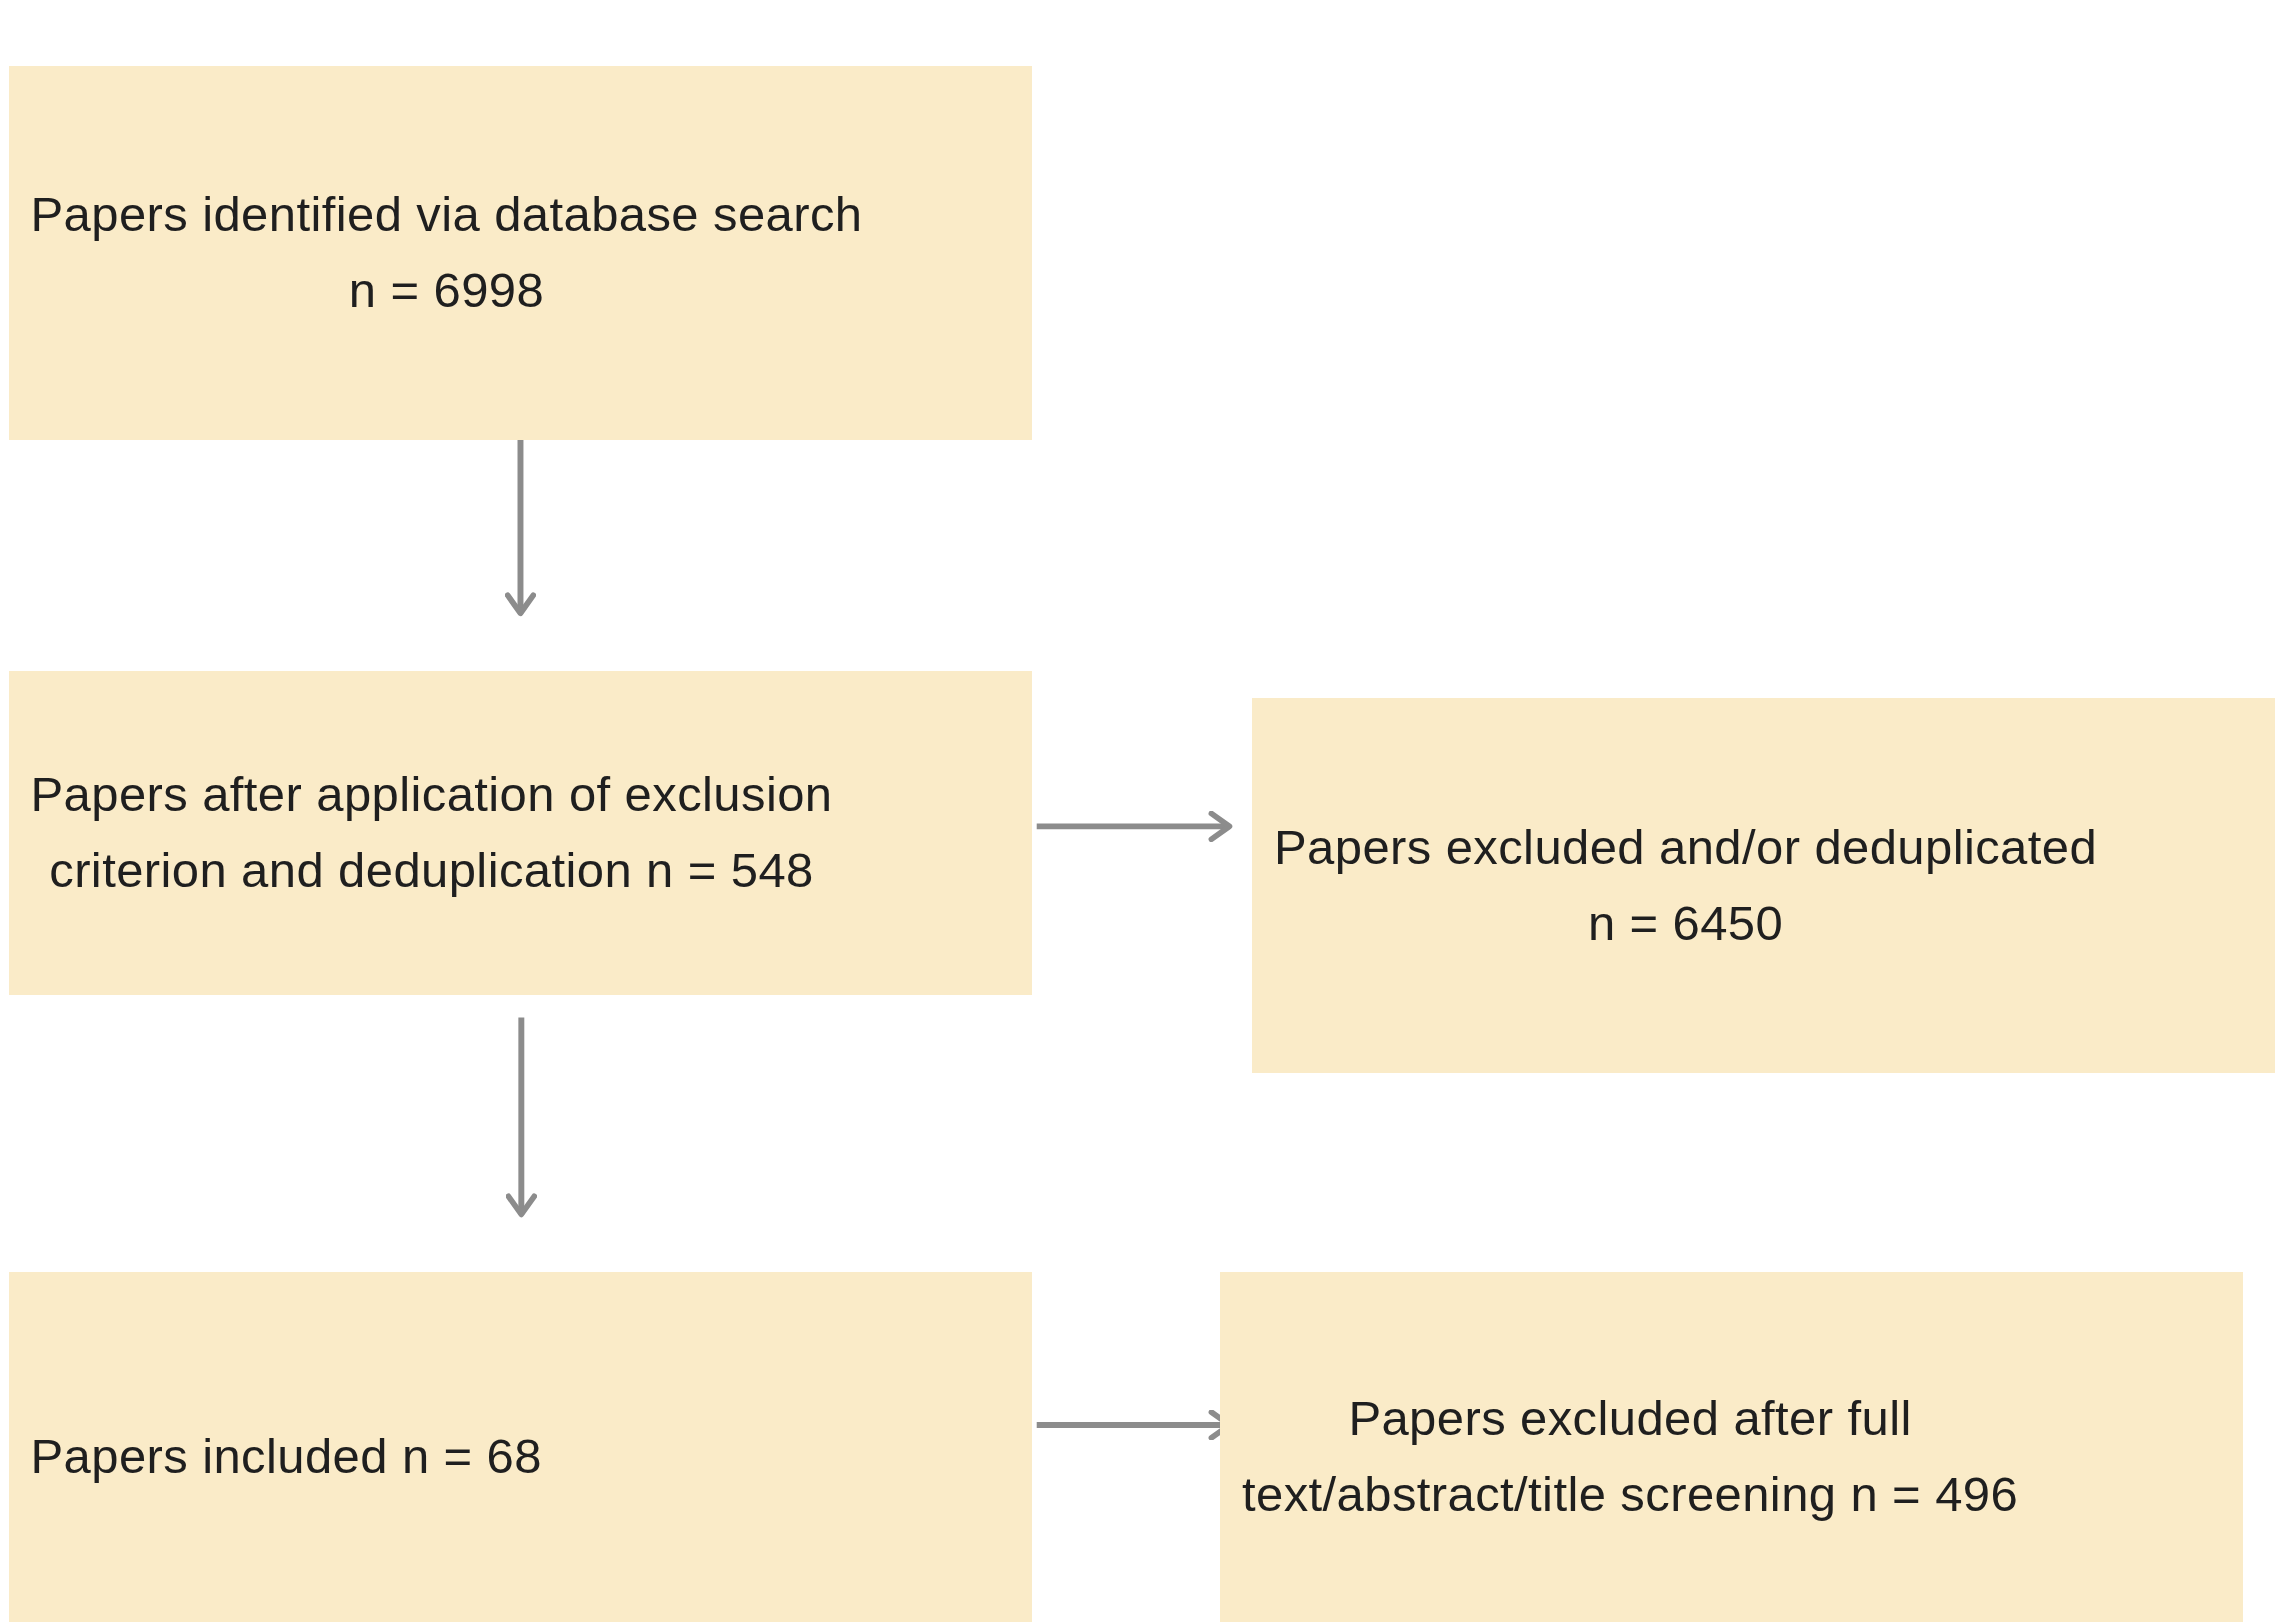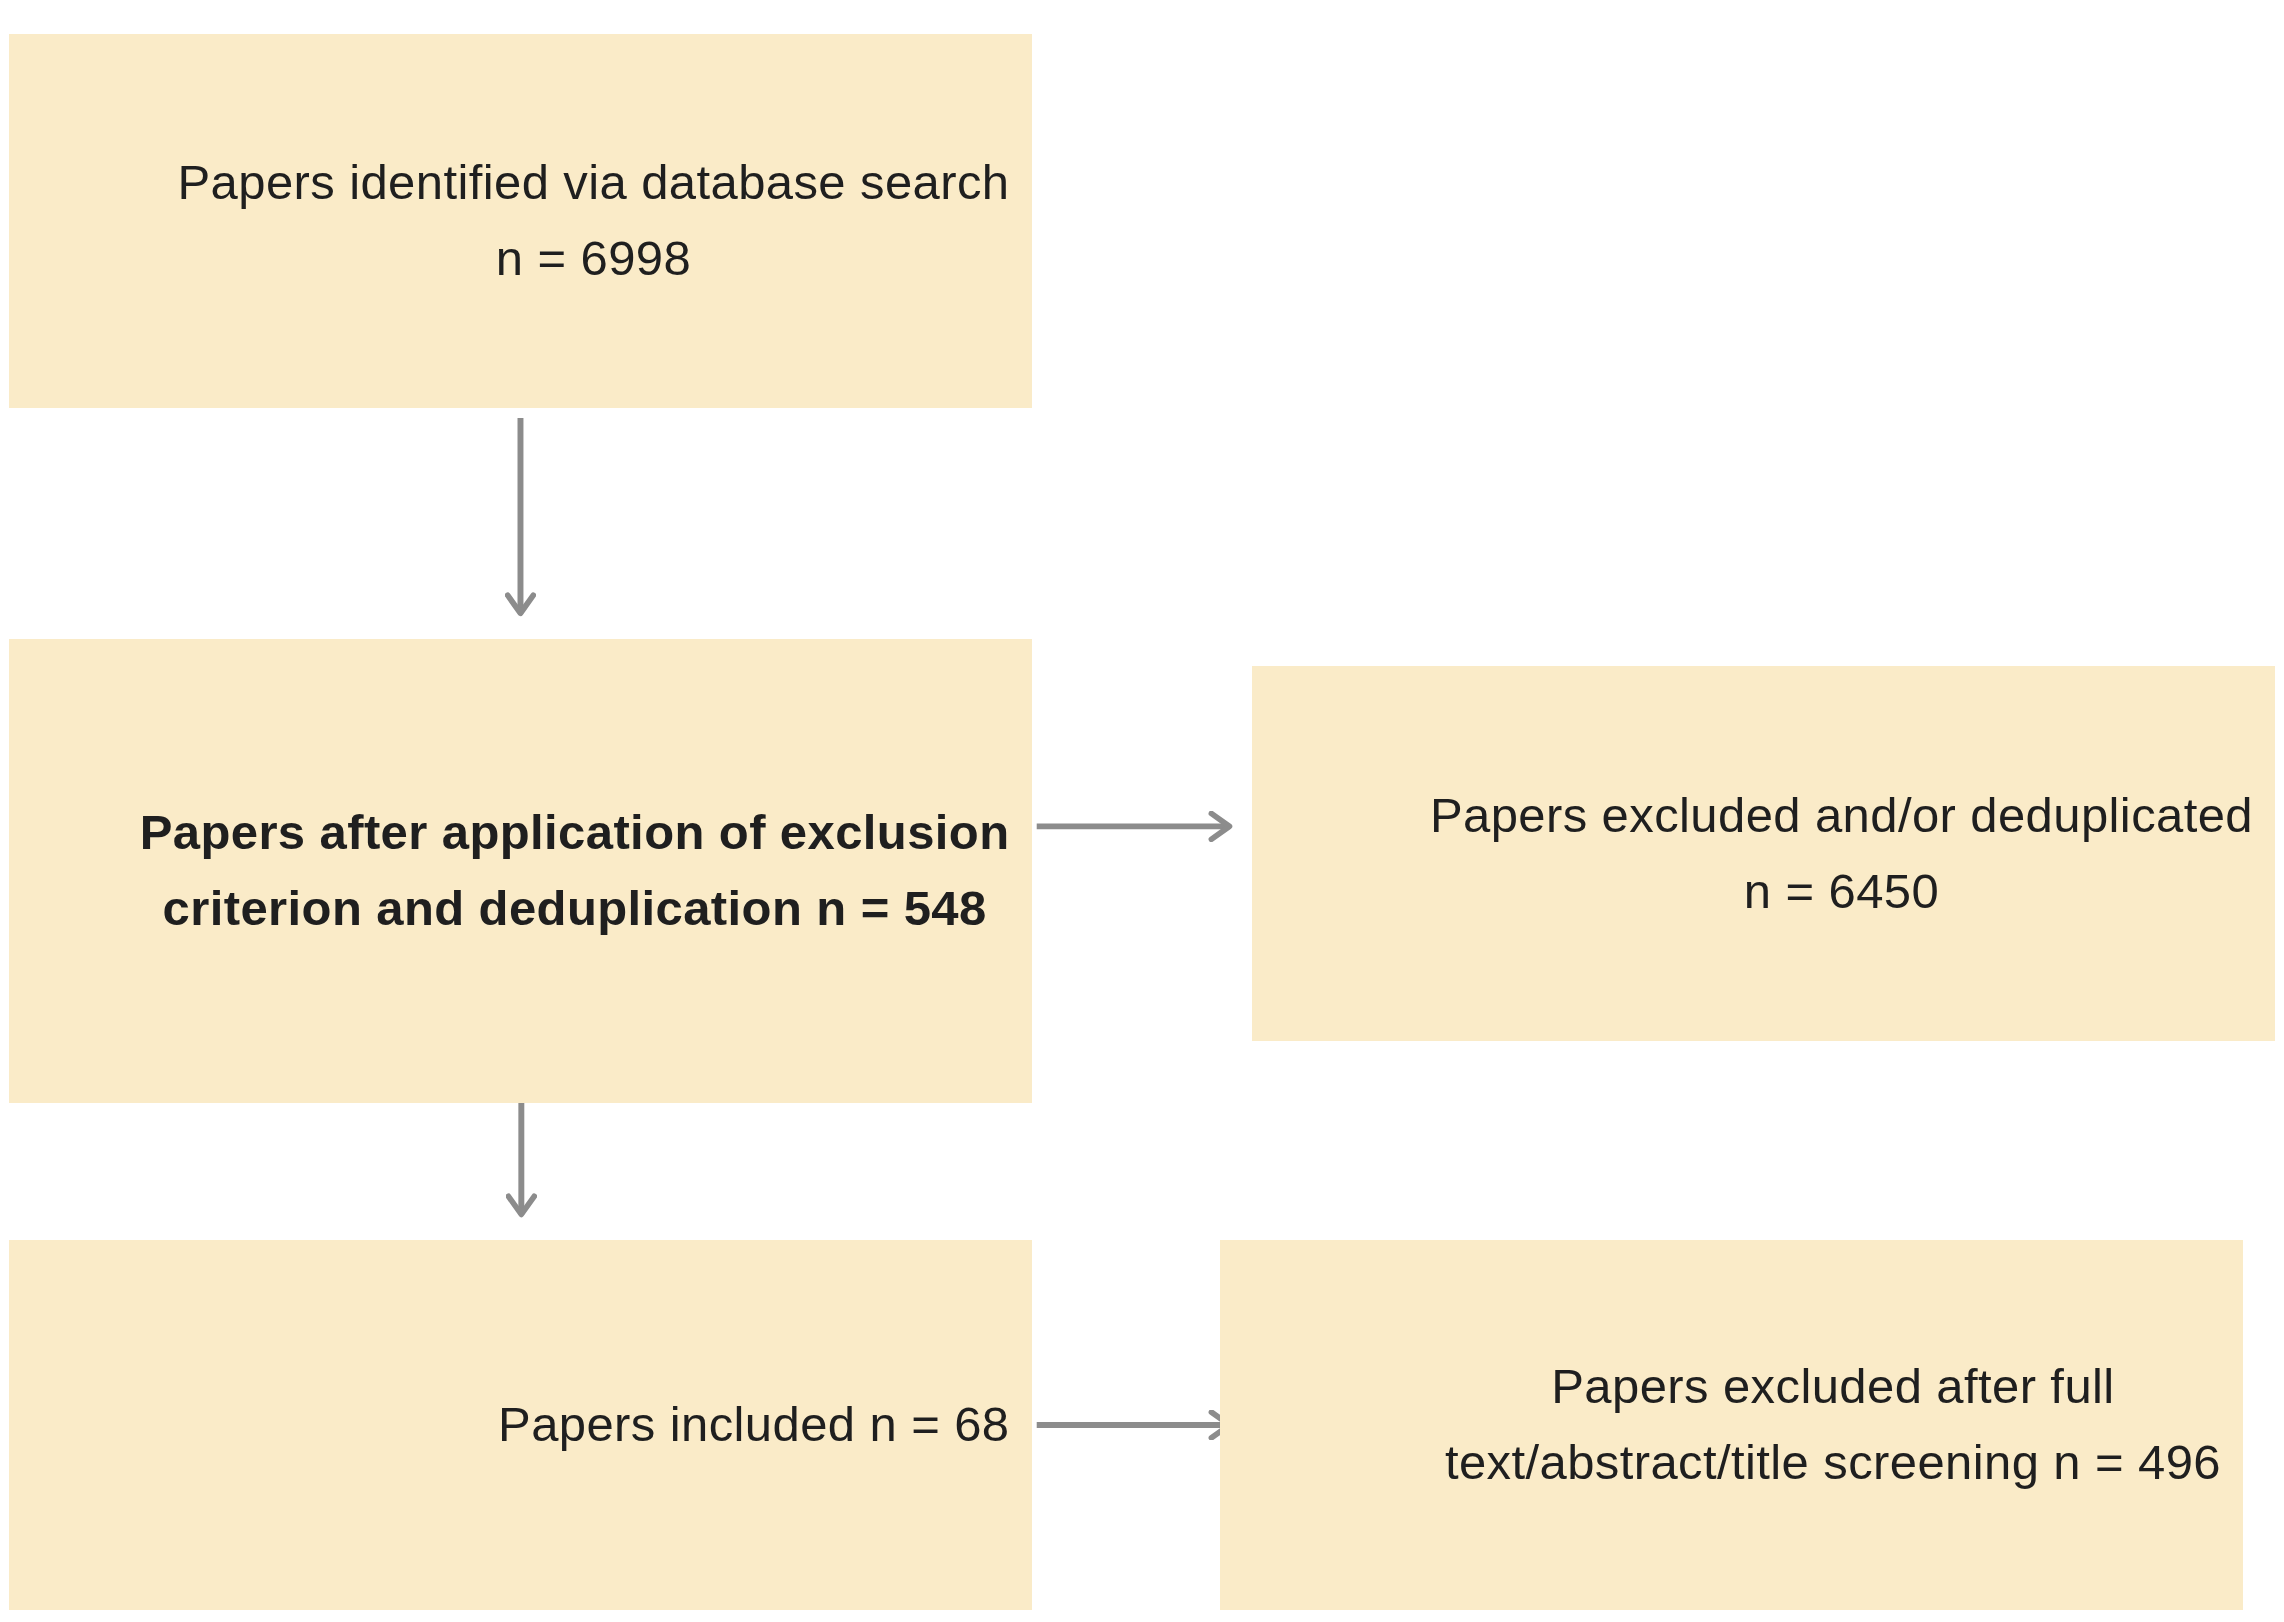--- a/index.html
+++ b/index.html
@@ -13,35 +13,36 @@
     height: 1623px;
     background: #ffffff;
     font-family: "Liberation Sans", "DejaVu Sans", sans-serif;
     overflow: hidden;
   }
   .node {
     position: absolute;
     background: var(--box-fill, #faebc8);
     display: flex;
     align-items: center;
-    justify-content: flex-end;
+    justify-content: flex-start;
     text-align: center;
     box-sizing: border-box;
     padding: 27px 22px;
+    margin-top: 32px;
   }
   .node-label {
     white-space: pre-line;
     font-size: 49px;
     line-height: 1.55;
     color: var(--text-color, #1f1f1f);
     letter-spacing: 0.4px;
   }
   
   .node-identified        { left: 8.5px;   top: 34px;   width: 1023px; height: 374px; }
-  .node-after-exclusion   { left: 8.5px;   top: 639px;  width: 1023px; height: 464px; font-weight: bold; }
+  .node-after-exclusion   { left: 8.5px;   top: 639px;  width: 1023px; height: 324px; }
   .node-excluded-dedup    { left: 1252px; top: 666px;  width: 1023px; height: 375px; }
   .node-included          { left: 8.5px;   top: 1240px; width: 1023px; height: 370px; }
   .node-excluded-screen   { left: 1220px; top: 1240px; width: 1023px; height: 370px; }
 
   .connector-layer {
     position: absolute;
     left: 0; top: 0;
     width: 2284px;
     height: 1623px;
     pointer-events: none;

